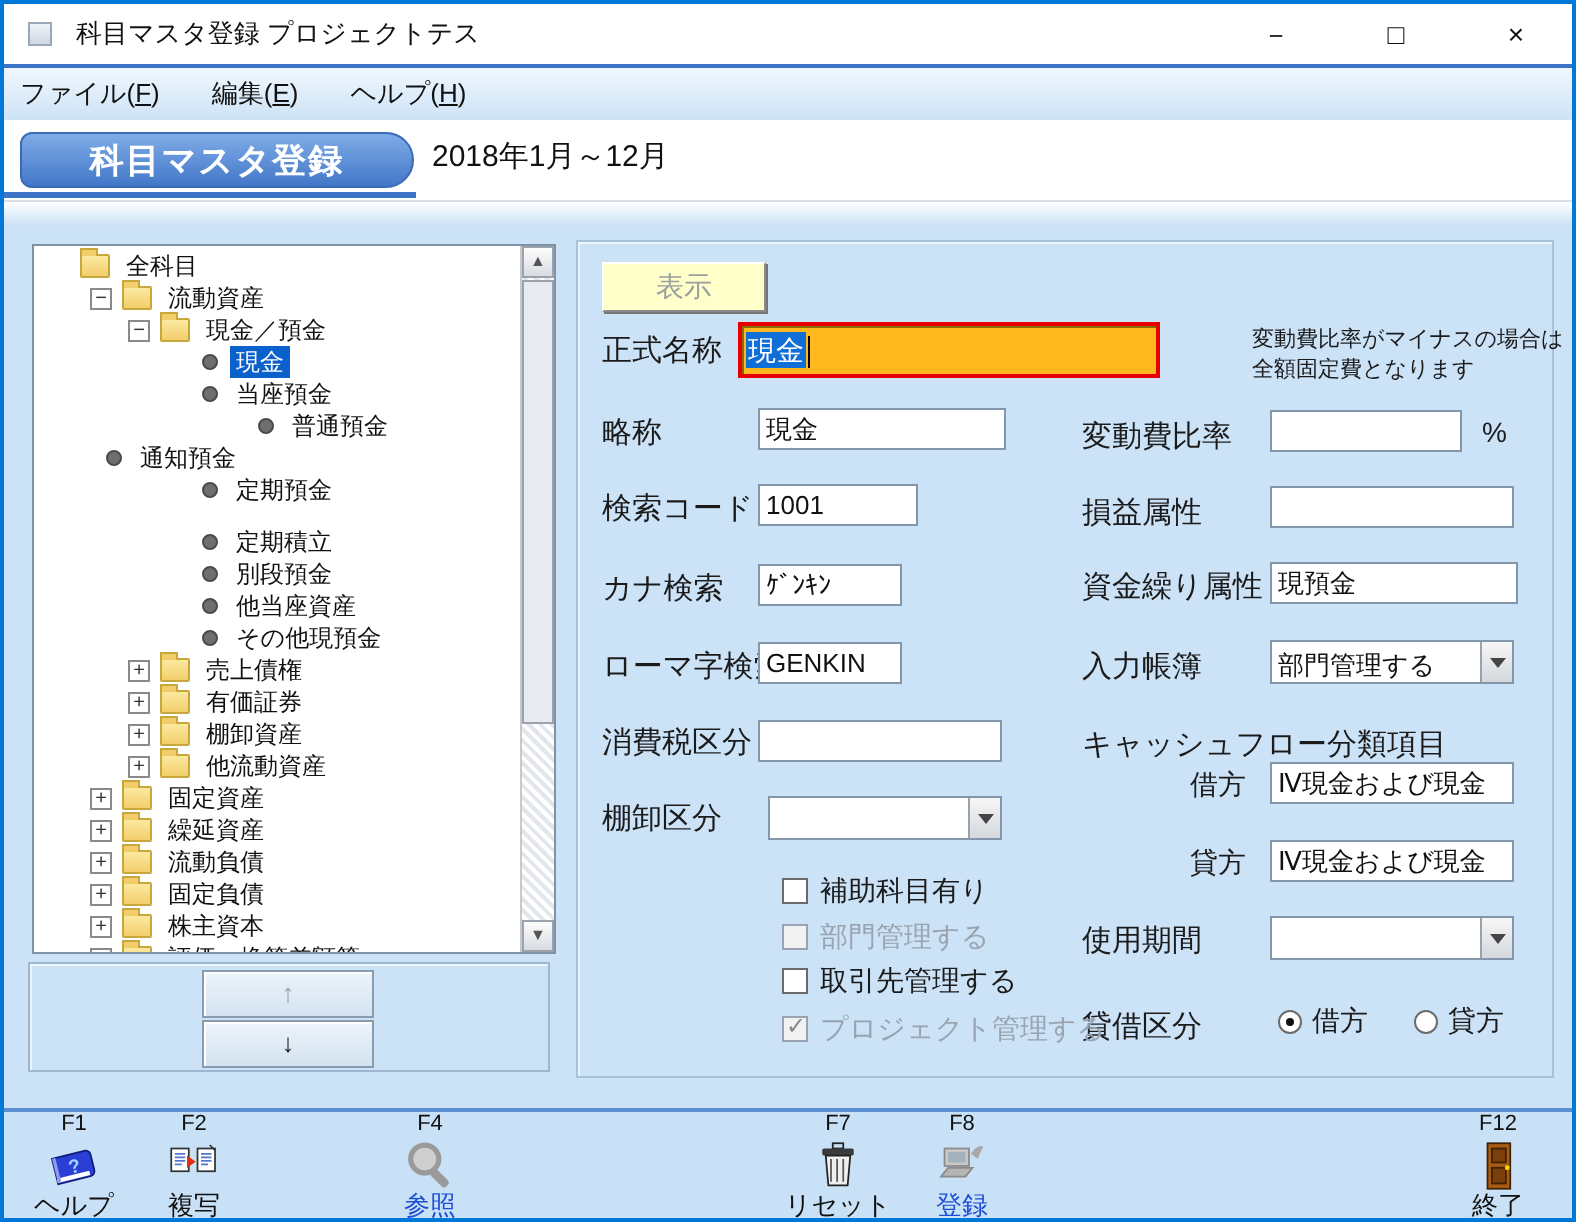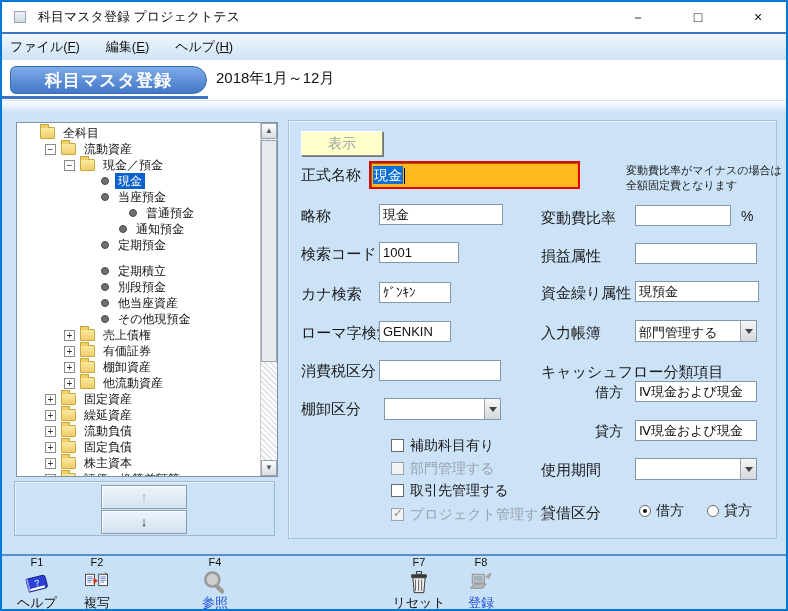--- a/index.html
+++ b/index.html
@@ -118,21 +118,21 @@
           <span class="tlabel sel">現金</span>
         </div>
         <div class="tree-row" style="padding-left: 84px;">
           <span class="bullet"></span>
           <span class="tlabel">当座預金</span>
         </div>
         <div class="tree-row" style="padding-left: 84px; margin-left: 28px;">
           <span class="bullet"></span>
           <span class="tlabel">普通預金</span>
         </div>
-        <div class="tree-row" style="padding-left: 102px;">
+        <div class="tree-row" style="padding-left: 36px;">
           <span class="bullet"></span>
           <span class="tlabel">通知預金</span>
         </div>
         <div class="tree-row" style="padding-left: 84px;">
           <span class="bullet"></span>
           <span class="tlabel">定期預金</span>
         </div>
         <div class="tree-row" style="padding-left: 84px; margin-top: 10px;">
           <span class="bullet"></span>
           <span class="tlabel">定期積立</span>
@@ -324,14 +324,24 @@
       <div class="tb-item tb-f8 disabled">
         <div class="tb-fkey">F8</div>
         <div class="tb-ico"><svg viewBox="0 0 32 32">
             <rect x="6" y="6" width="14" height="10" fill="#c9c9c9" stroke="#8a8a8a"></rect>
             <rect x="8" y="8" width="10" height="6" fill="#a3b2ba"></rect>
             <path d="M4 22 l4 -5 h14 l-4 5 z" fill="#b5b5b5" stroke="#8a8a8a"></path>
             <path d="M21 9 c3 -4 6 -5 7 -4 l-3 7 z" fill="#a8a8a8"></path>
           </svg></div>
         <div class="tb-label">登録</div>
       </div>
+      <div class="tb-item tb-f12">
+        <div class="tb-fkey">F12</div>
+        <div class="tb-ico"><svg viewBox="0 0 32 32">
+            <rect x="10" y="3" width="13" height="26" fill="#a85c14" stroke="#3d2205"></rect>
+            <rect x="12.5" y="6" width="8" height="8" fill="#7a3f0a" stroke="#3d2205"></rect>
+            <rect x="12.5" y="17" width="8" height="9" fill="#7a3f0a" stroke="#3d2205"></rect>
+            <circle cx="21.3" cy="17" r="1.4" fill="#ffd400"></circle>
+          </svg></div>
+        <div class="tb-label">終了</div>
+      </div>
     </div>
 </div>
 
 </body></html>

